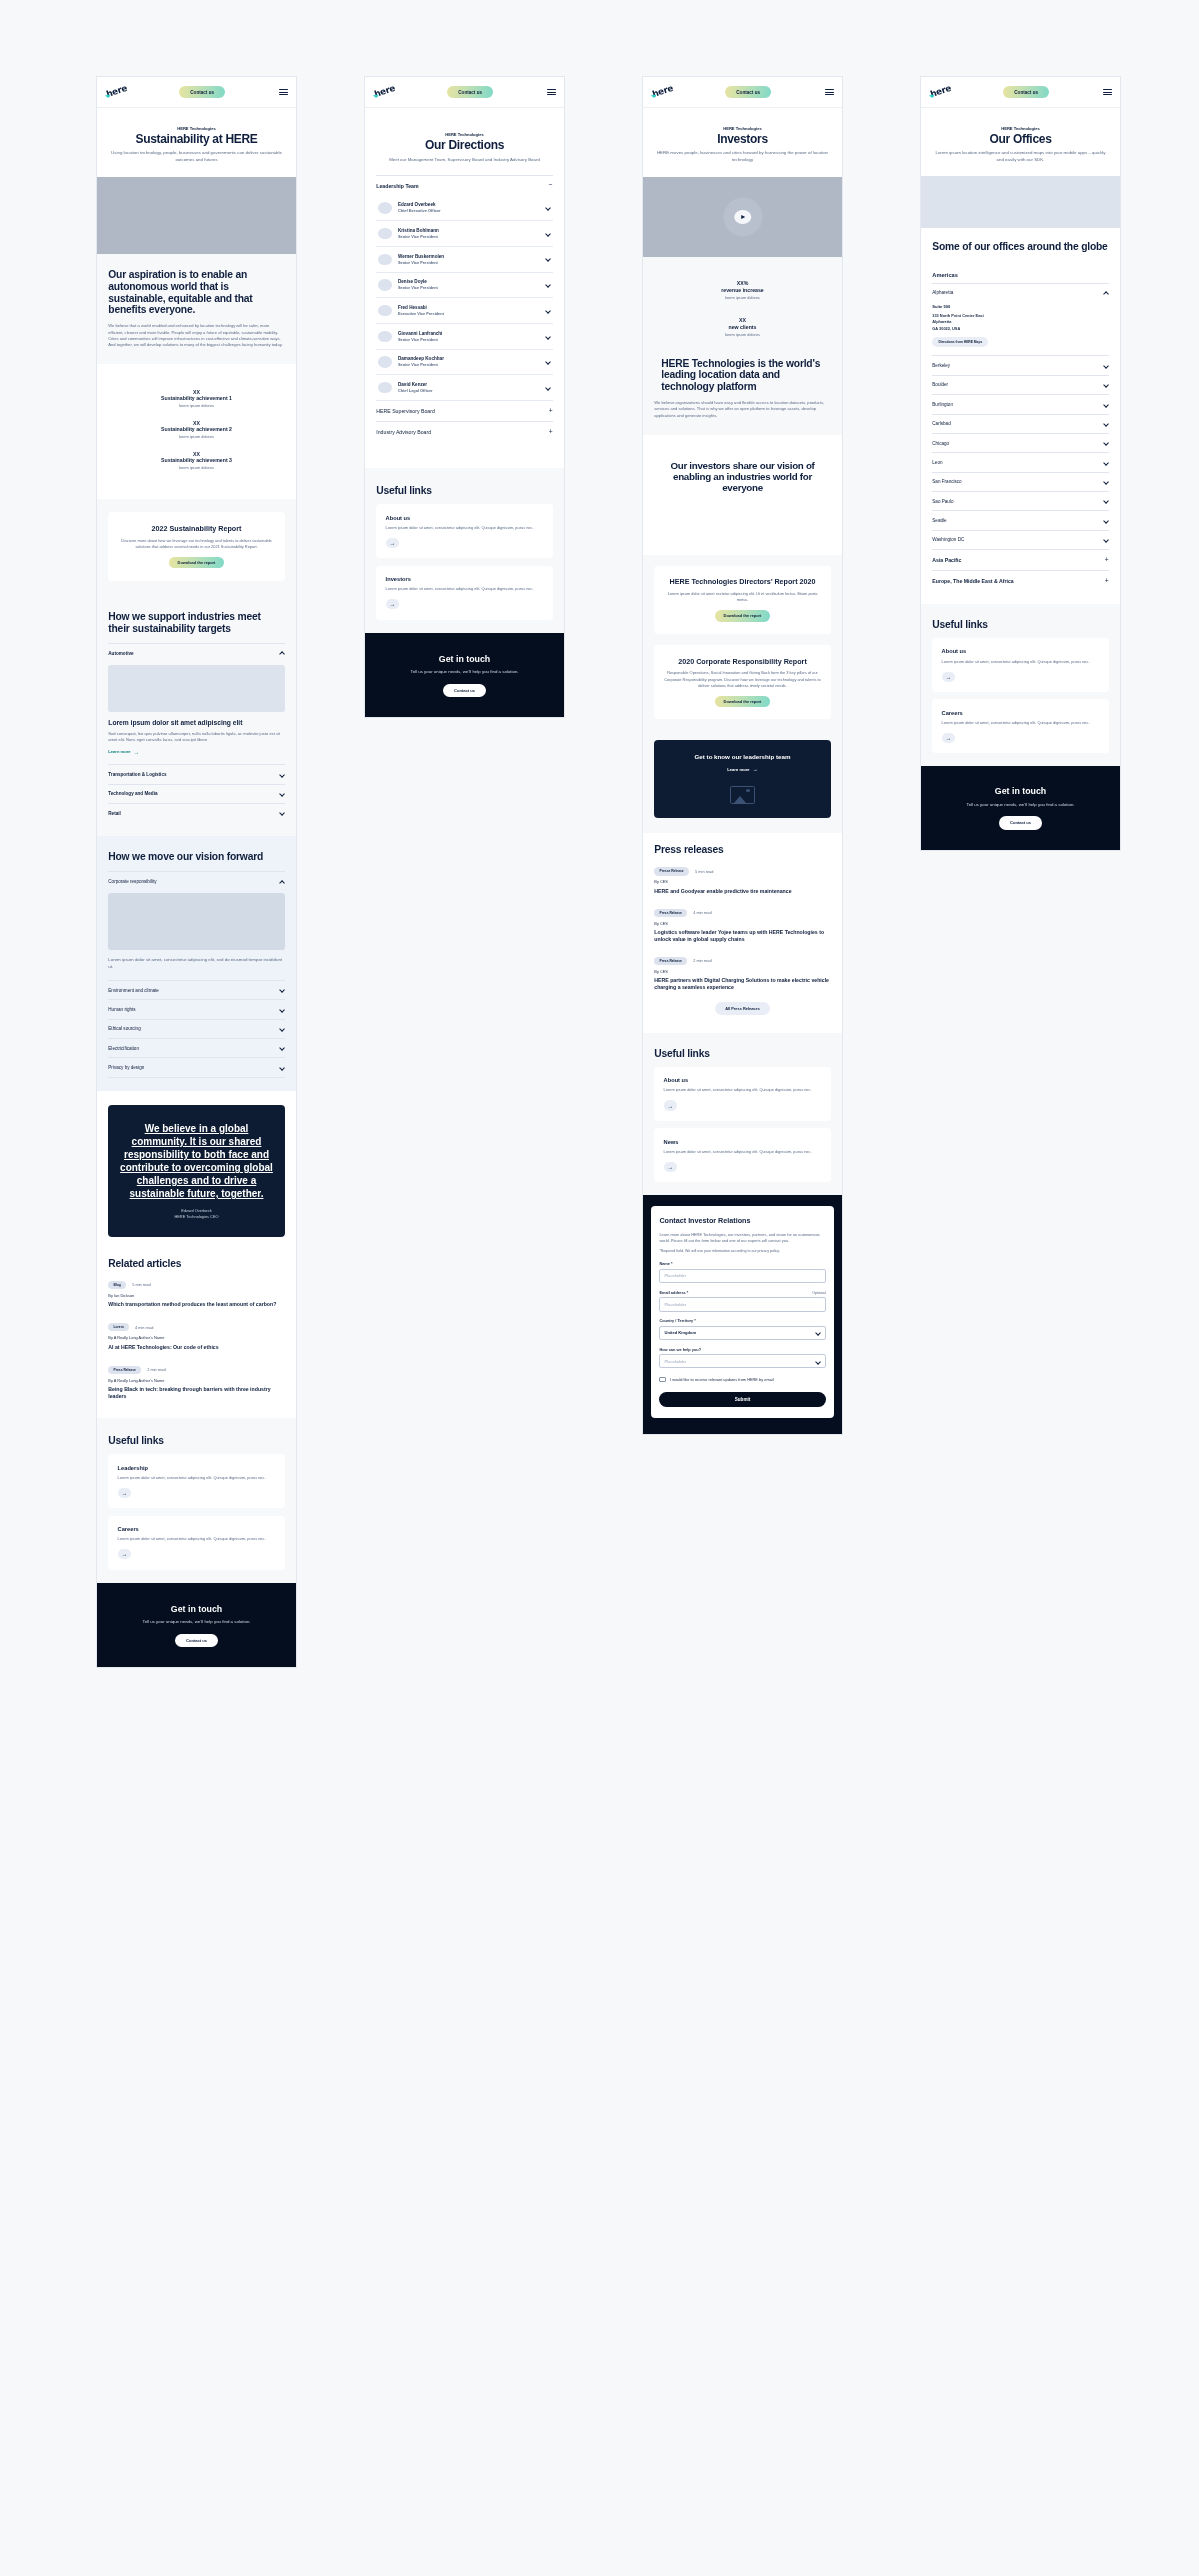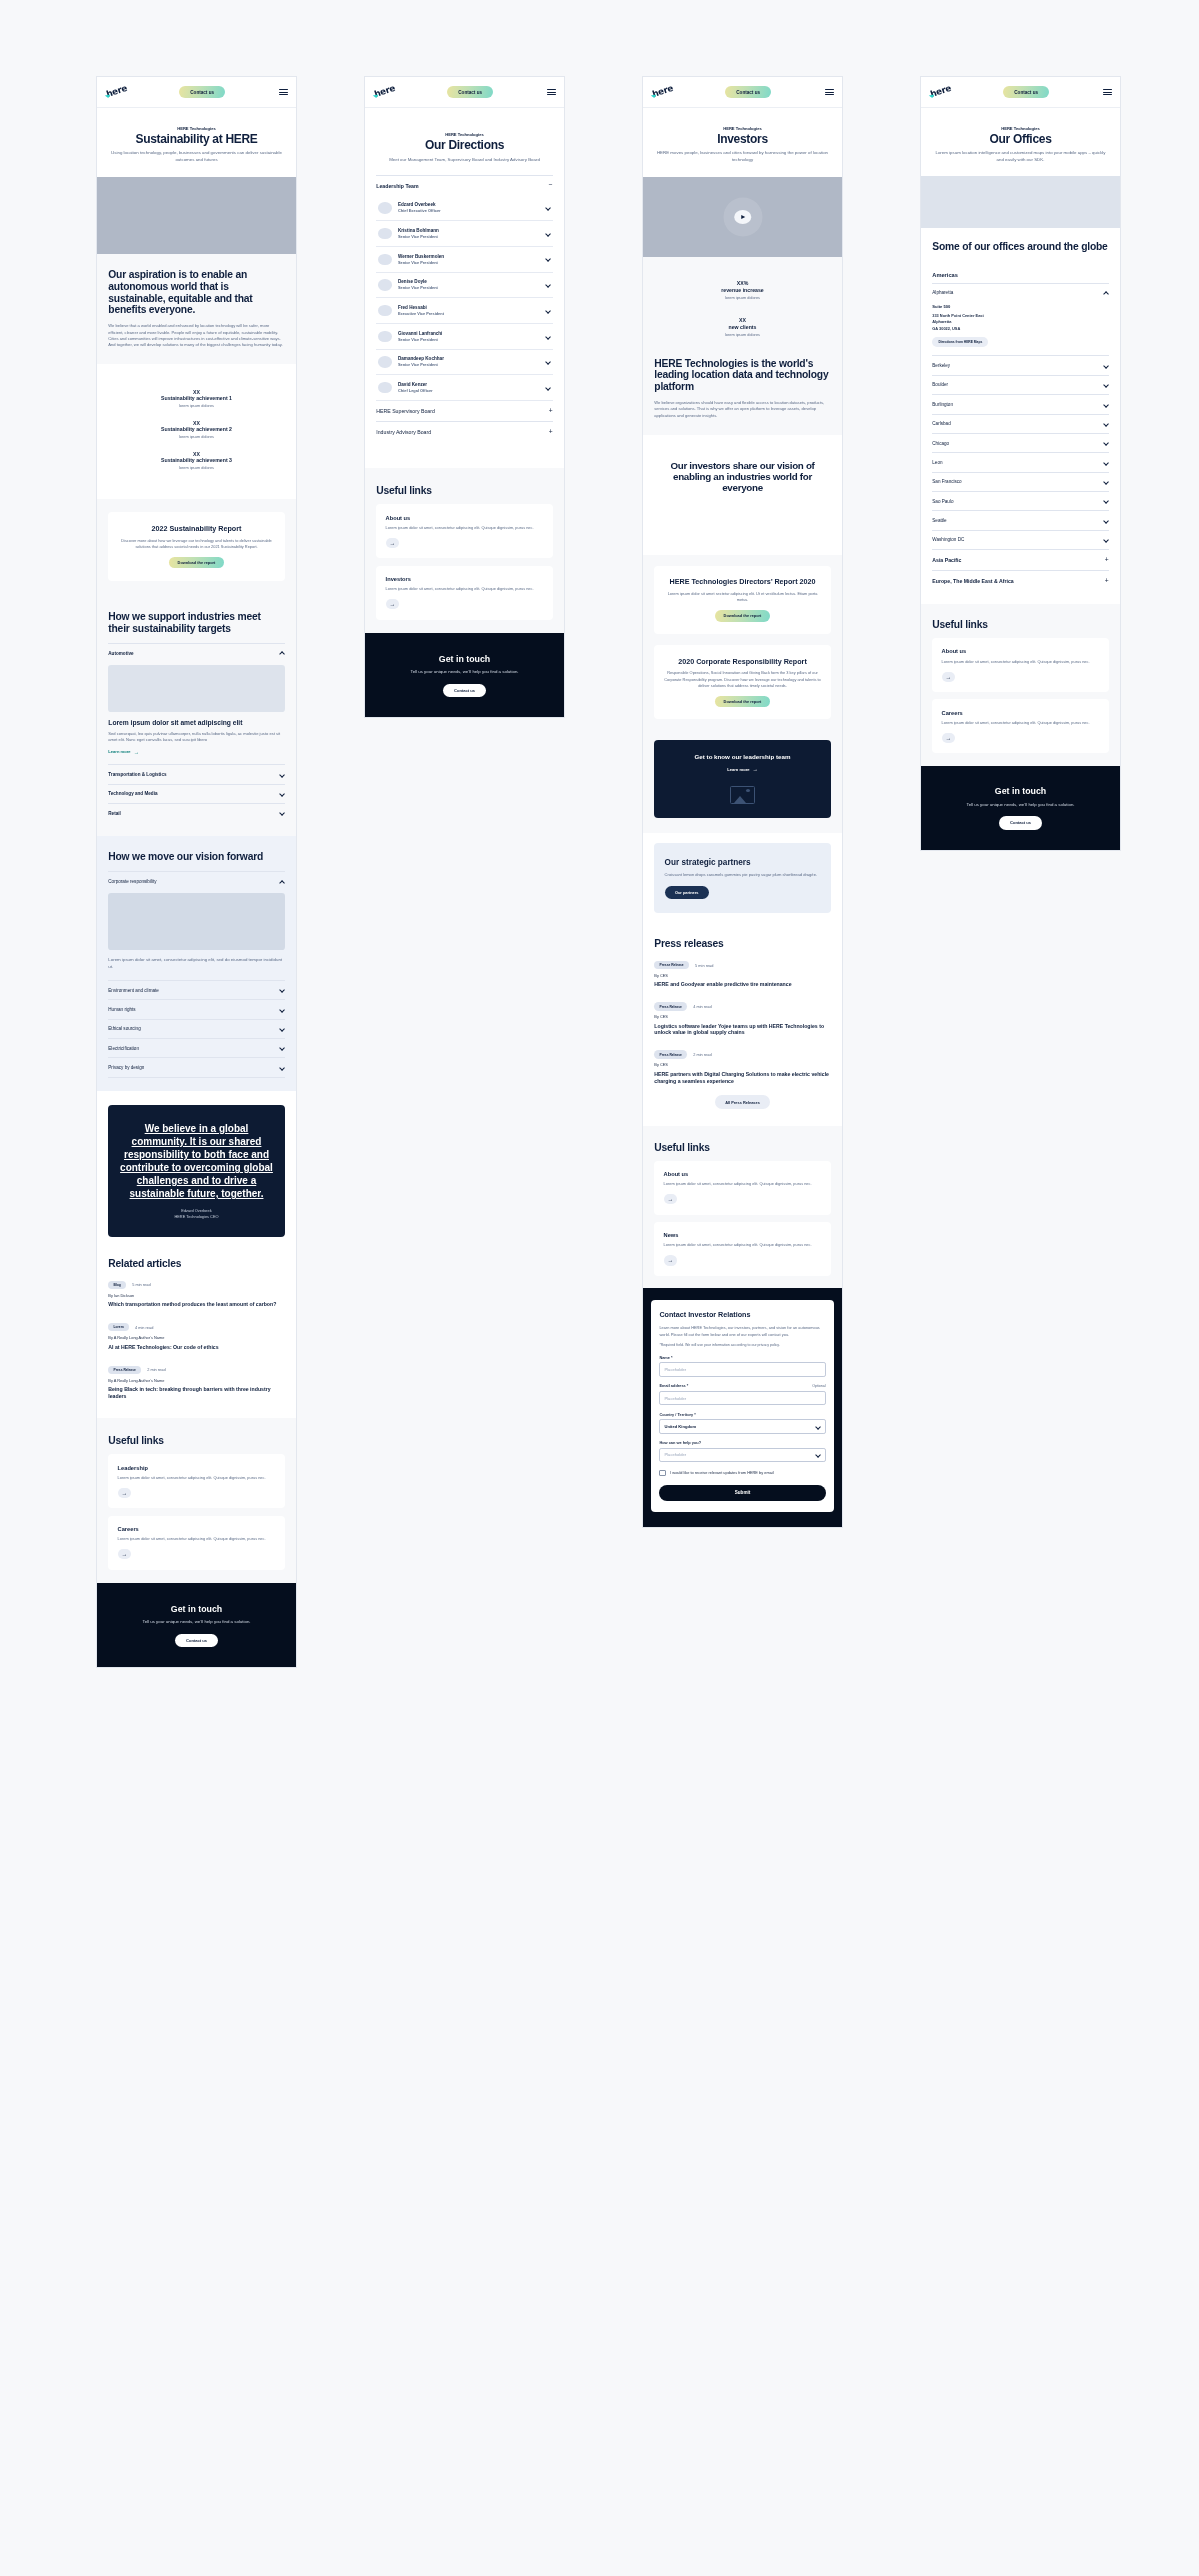--- a/index.html
+++ b/index.html
@@ -564,21 +564,21 @@
       <div class="stat">
         <div class="num">XX%</div>
         <div class="lbl">revenue increase</div>
         <div class="sub">lorem ipsum dolores</div>
       </div>
       <div class="stat" style="margin-top:17.5px;">
         <div class="num">XX</div>
         <div class="lbl">new clients</div>
         <div class="sub">lorem ipsum dolores</div>
       </div>
-      <div class="big-h2" style="margin-top:20.6px;">HERE Technologies is the world's leading location data and technology platform</div>
+      <div class="big-h2" style="margin-top:20.6px;margin-left:7px;">HERE Technologies is the world's leading location data and technology platform</div>
       <div class="body-sm" style="margin-top:7.2px;">We believe organizations should have easy and flexible access to location datasets, products, services and solutions. That is why we offer an open platform to leverage assets, develop applications and generate insights.</div>
     </div>
 
     <div class="sect white" style="padding:26px 13.4px 62px;">
       <div class="hero-h1" style="font-size:9.8px;">Our investors share our vision of enabling an industries world for everyone</div>
     </div>
 
     <div class="sect gray" style="padding:10.3px 11.3px;">
       <div class="card">
         <h3>HERE Technologies Directors’ Report 2020</h3>
@@ -596,27 +596,20 @@
       <div class="promo-dark">
         <h3>Get to know our leadership team</h3>
         <div class="learn" style="margin-top:5.2px;">
           <span>Learn more</span>
           <span class="arr">→</span>
         </div>
         <div class="img-icon"></div>
       </div>
     </div>
 
-    <div class="sect white" style="padding:10.3px 11.3px 13.4px;">
-      <div class="partners">
-        <h3>Our strategic partners</h3>
-        <p>Croissant lemon drops caramels gummies pie pastry sugar plum shortbread dragée.</p>
-        <button class="btn-navy">Our partners</button>
-      </div>
-    </div>
 
     <div class="sect white" style="padding:11.3px 11.3px 17.5px;">
       <div class="big-h2">Press releases</div>
       <div class="art">
         <div class="meta">
           <span class="pill">Presse Release</span>
           <span class="read">5 min read</span>
         </div>
         <div class="by">By CES</div>
         <div class="title">HERE and Goodyear enable predictive tire maintenance</div>

